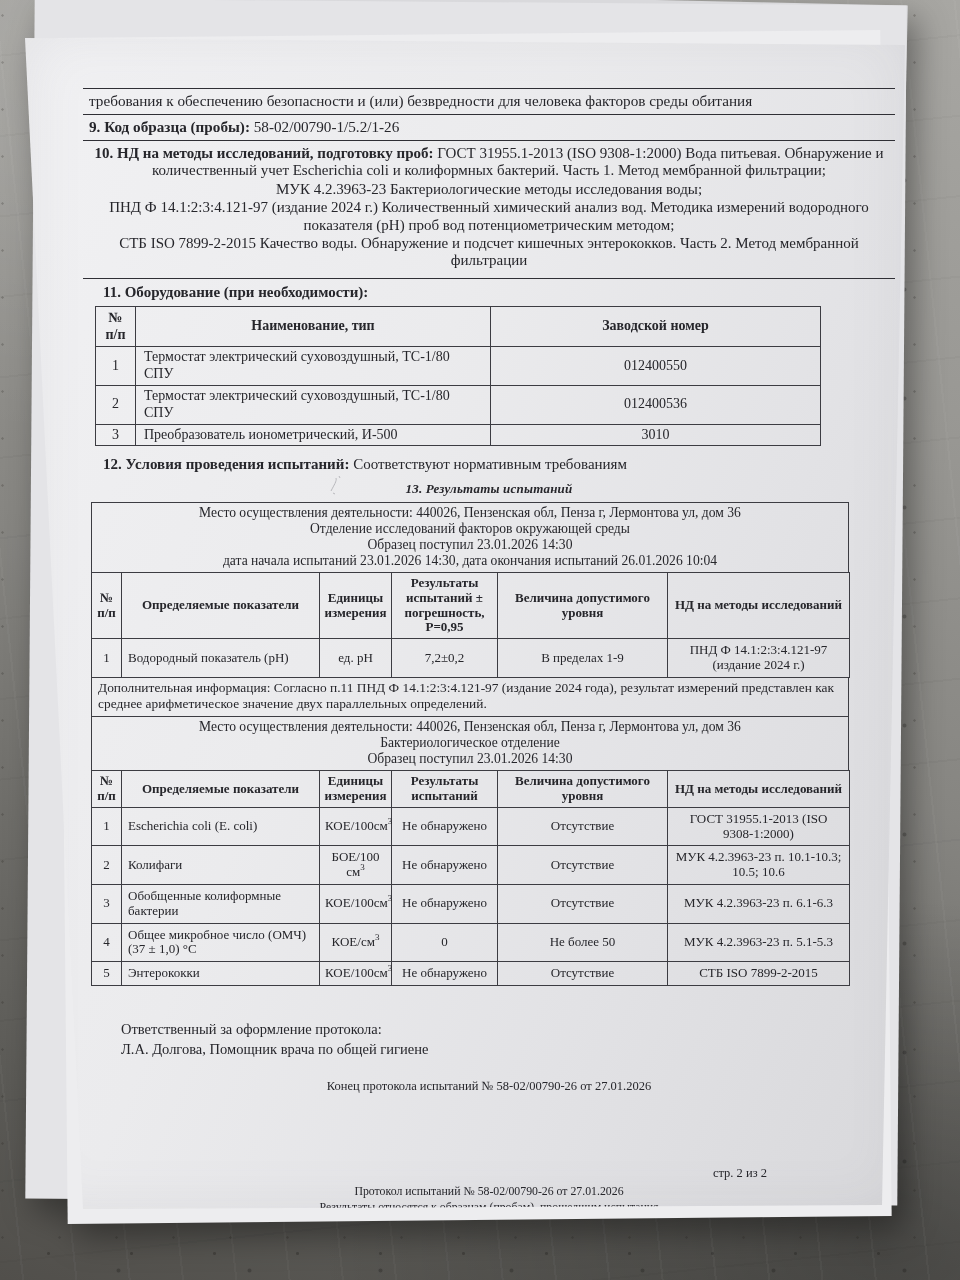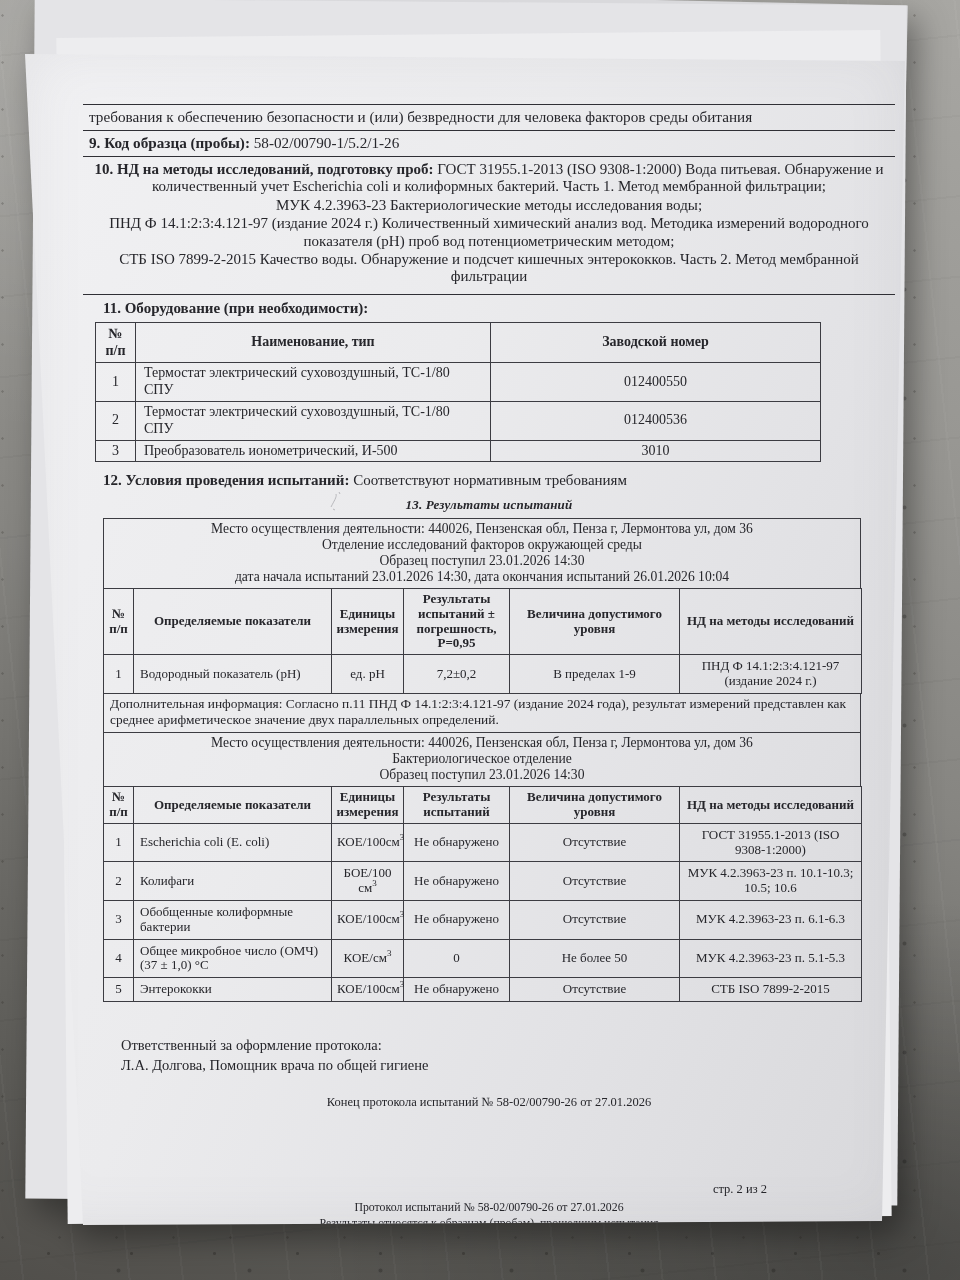--- a/index.html
+++ b/index.html
@@ -37,21 +37,21 @@
       repeating-linear-gradient(84deg, transparent 0 22px, rgba(255,255,255,.18) 22px 24px, transparent 24px 53px),
       repeating-linear-gradient(-6deg, transparent 0 37px, rgba(0,0,0,.14) 37px 39px, transparent 39px 80px);
   }
   
   .stack { position:absolute; inset:0; filter: drop-shadow(9px 14px 16px rgba(0,0,0,.38)); }
   .sheet { position:absolute; }
   .sheet.b2 { left:46px; top:-4px; width:856px; height:540px; transform:rotate(1.25deg); background:#d9d9dc; }
   .sheet.b1 { left:30px; top:2px;  width:872px; height:1200px; transform:rotate(.45deg); background:#e4e4e7; }
   .sheet.un { left:62px; top:34px; width:824px; height:1186px; transform:rotate(-.55deg); background:#ededef; }
   .paper {
-    position:absolute; left:25px; top:44px; width:882px; height:1186px;
+    position:absolute; left:25px; top:28px; width:882px; height:1186px;
     background: linear-gradient(113deg,#f1f1f3 0%, #ebebed 40%, #e2e2e5 70%, #d8d8db 100%);
     clip-path: polygon(0px 10px, 880px 17px, 857px 1177px, 58px 1181px);
     box-shadow: inset 0 0 60px rgba(120,120,130,.12);
   }
   .content { position:absolute; left:58px; top:60px; width:812px; }
 
   .b { font-weight:bold; }
 
   .cont-row { border-top:1.5px solid #2f2f35; border-bottom:1.5px solid #2f2f35; padding:3px 6px 4px; font-size:15.2px; }
   .s9-row  { border-bottom:1.5px solid #2f2f35; padding:3px 6px 4px; font-size:15.2px; }
@@ -64,21 +64,21 @@
 
   table { border-collapse:collapse; table-layout:fixed; }
   th, td { border:1px solid #3c3c42; vertical-align:middle; }
   th { font-weight:bold; text-align:center; }
 
   .equip { margin:5px 0 0 12px; width:725px; font-size:14px; line-height:1.2; }
   .equip th { padding:3px 4px; }
   .equip td { padding:2px 8px; }
   .equip td.c { text-align:center; }
 
-  .resblock { margin-left:20px; width:758px; }
+  .resblock { margin-left:8px; width:758px; }
   .infobox { border:1px solid #3c3c42; border-bottom:none; text-align:center; font-size:13.6px; line-height:1.17; padding:2px 6px 3px; }
   .res { width:758px; font-size:13px; line-height:1.14; }
   .res th { padding:3px 3px; }
   .res td { padding:4px 5px; text-align:center; }
   .res td.ind { text-align:left; padding-left:6px; }
   .notebox { border:1px solid #3c3c42; margin-top:-1px; font-size:13.4px; line-height:1.22; padding:2px 6px 4px; }
   .mt { margin-top:-1px; }
   .sup { font-size:9px; vertical-align:top; position:relative; top:-3px; }
 
   .sig { margin:34px 0 0 38px; font-size:14.5px; line-height:1.35; }

